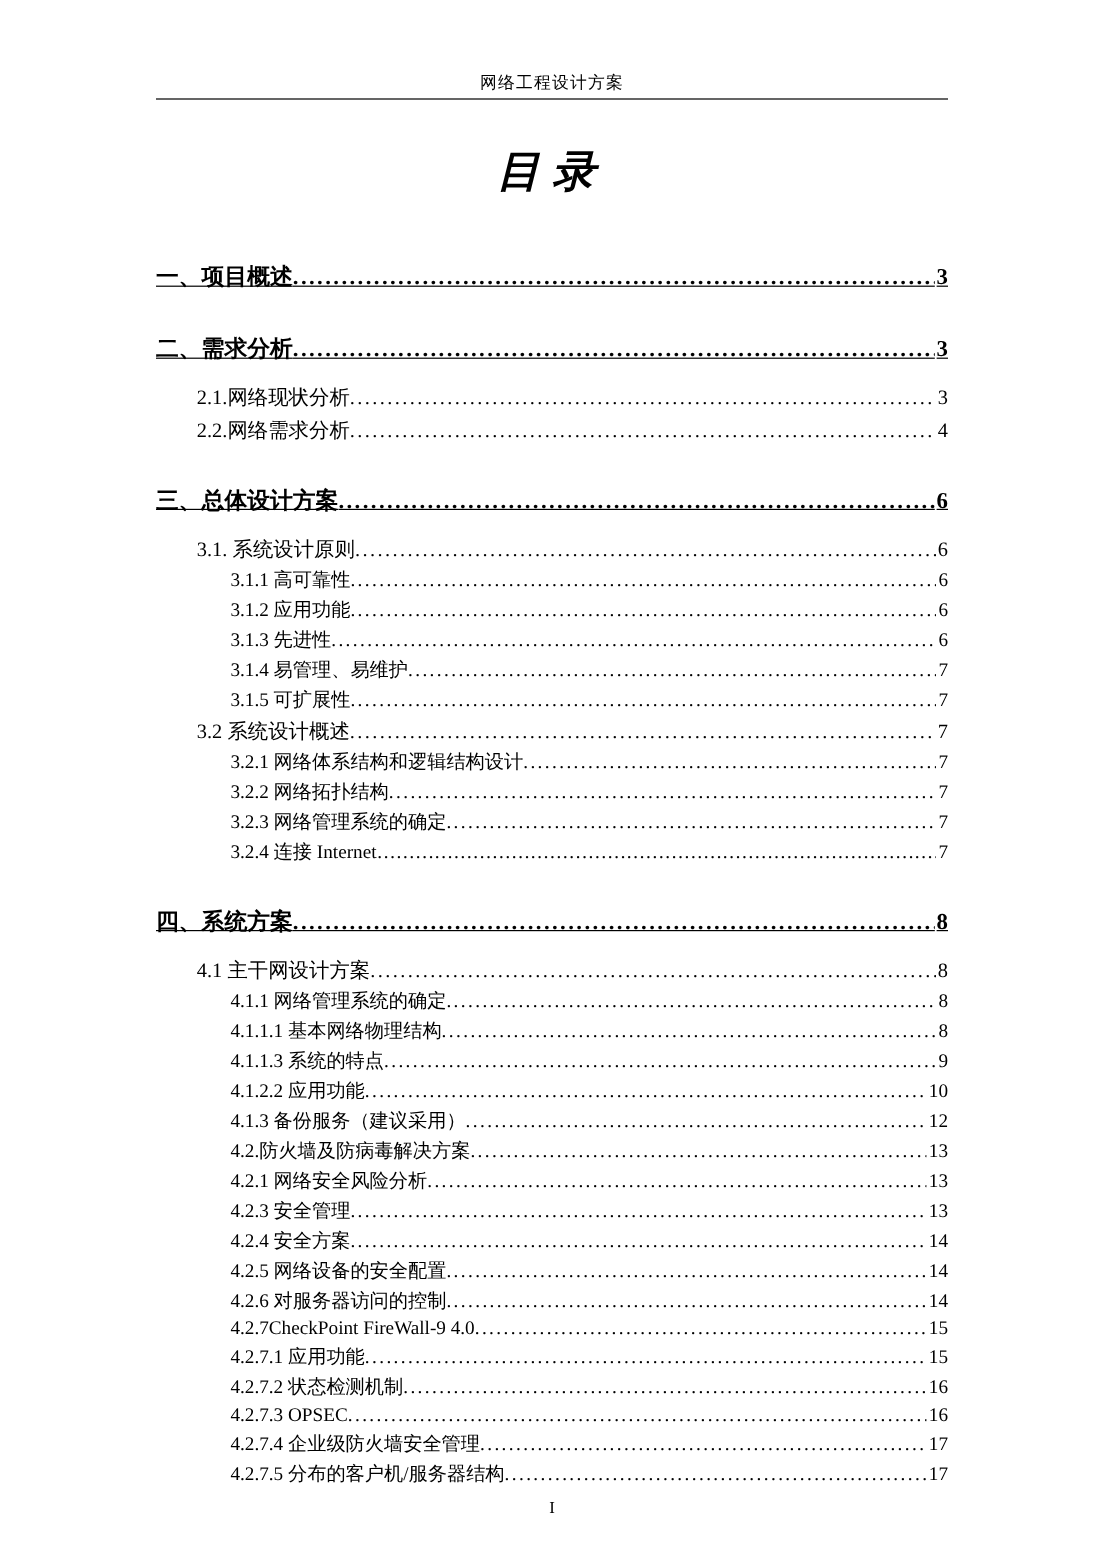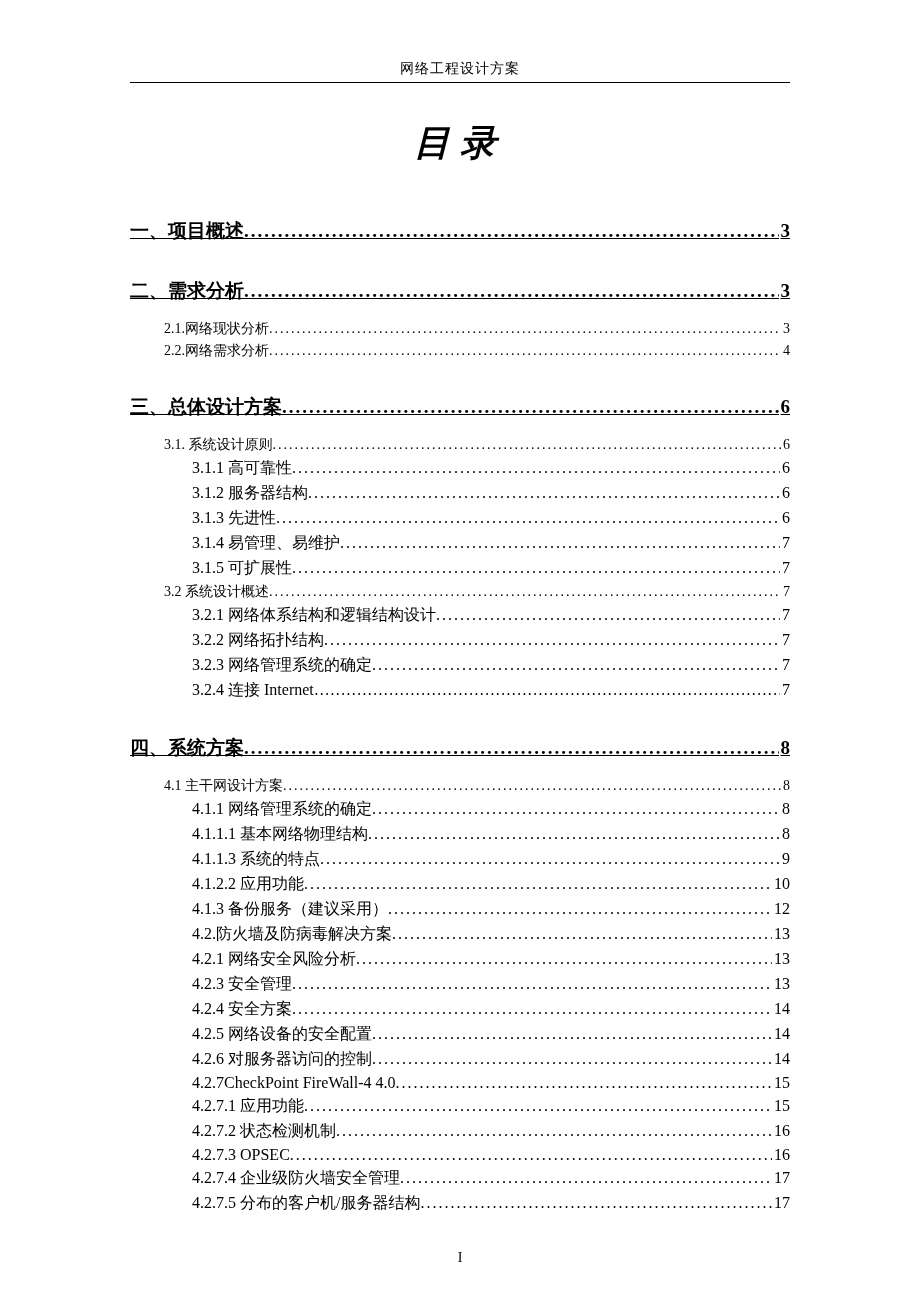--- a/index.html
+++ b/index.html
@@ -60,21 +60,21 @@
     }
     .level1 {
       font-size: 19px;
       font-weight: bold;
       margin-top: 34px;
       margin-bottom: 12px;
       text-decoration: underline;
     }
     .level1 .label { letter-spacing: 0; }
     .level2 {
-      font-size: 14px;
+      font-size: 17px;
       padding-left: 34px;
       margin-top: 4px;
       margin-bottom: 4px;
       justify-content: center;
     }
     .level3 {
       font-size: 16px;
       padding-left: 62px;
       margin-top: 4px;
       margin-bottom: 4px;
@@ -131,21 +131,21 @@
           <span class="label">3.1.  系统设计原则</span>
           <span class="leader dots"></span>
           <span class="pg">6</span>
         </div>
         <div class="toc-row level3">
           <span class="label">3.1.1  高可靠性</span>
           <span class="leader dots"></span>
           <span class="pg">6</span>
         </div>
         <div class="toc-row level3">
-          <span class="label">3.1.2  服务器结构</span>
+          <span class="label">3.1.2  应用功能</span>
           <span class="leader dots"></span>
           <span class="pg">6</span>
         </div>
         <div class="toc-row level3">
           <span class="label">3.1.3  先进性</span>
           <span class="leader dots"></span>
           <span class="pg">6</span>
         </div>
         <div class="toc-row level3">
           <span class="label">3.1.4  易管理、易维护</span>
@@ -243,21 +243,21 @@
           <span class="label">4.2.5 网络设备的安全配置</span>
           <span class="leader dots"></span>
           <span class="pg">14</span>
         </div>
         <div class="toc-row level3">
           <span class="label">4.2.6 对服务器访问的控制</span>
           <span class="leader dots"></span>
           <span class="pg">14</span>
         </div>
         <div class="toc-row level3">
-          <span class="label">4.2.7CheckPoint FireWall-4 4.0</span>
+          <span class="label">4.2.7CheckPoint FireWall-9 4.0</span>
           <span class="leader dots"></span>
           <span class="pg">15</span>
         </div>
         <div class="toc-row level3">
           <span class="label">4.2.7.1 应用功能</span>
           <span class="leader dots"></span>
           <span class="pg">15</span>
         </div>
         <div class="toc-row level3">
           <span class="label">4.2.7.2 状态检测机制</span>

